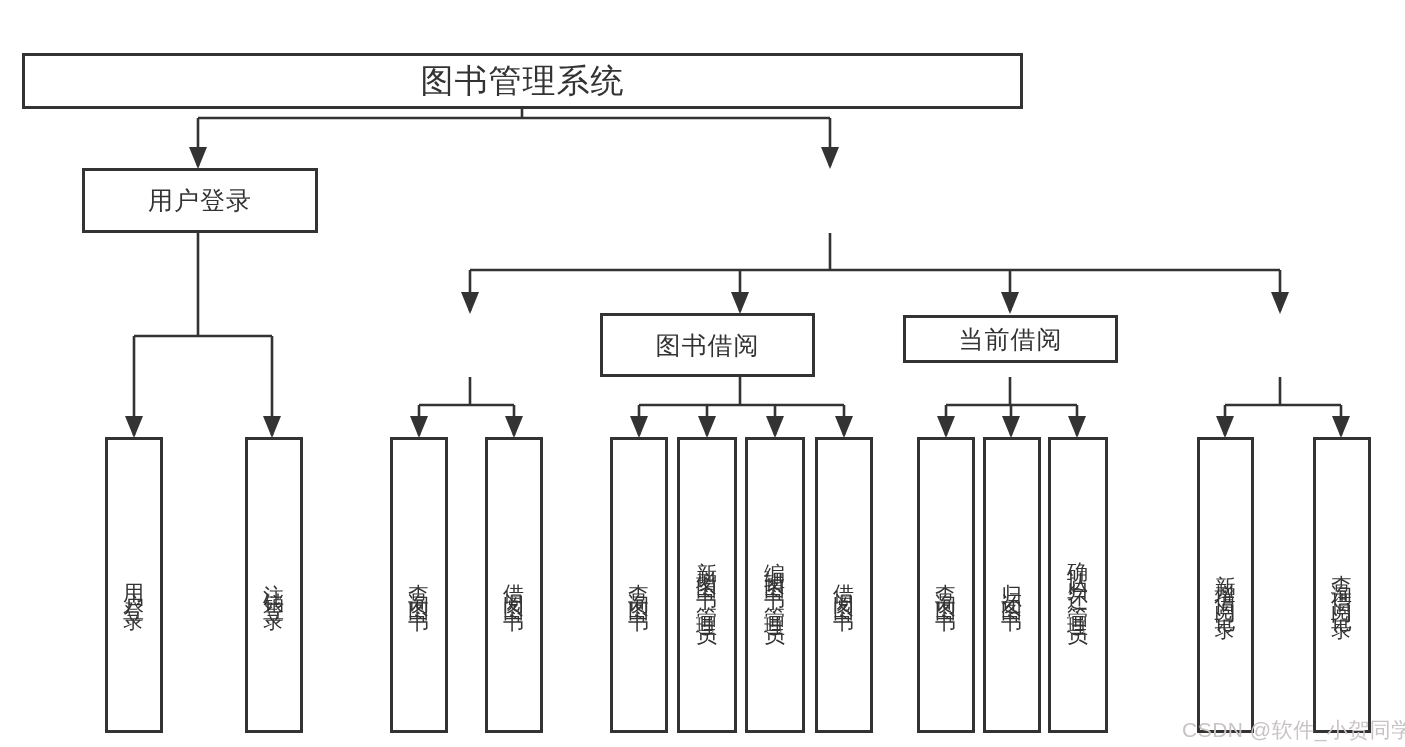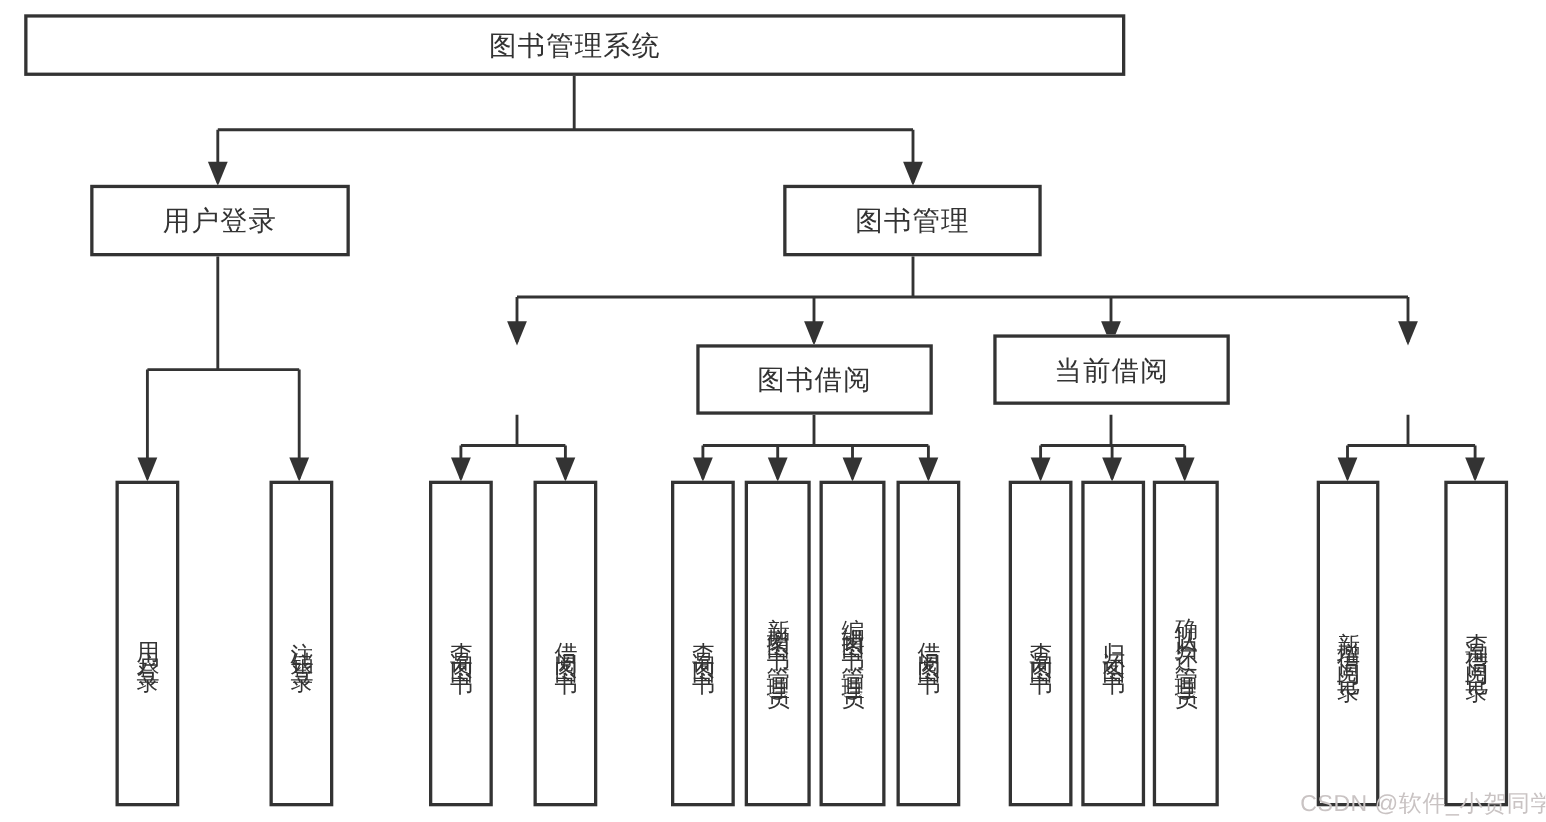--- a/index.html
+++ b/index.html
@@ -21,21 +21,21 @@
   #connectors path{stroke:var(--line);stroke-width:2.6;fill:none;}
   #connectors polygon{fill:var(--line);stroke:none;}
   .box{
     position:absolute;
     box-sizing:border-box;
     background:var(--background);
     border:3px solid var(--box_border);
     display:flex;align-items:center;justify-content:center;
     color:var(--text);
   }
-  .root-box{font-size:25px;letter-spacing:1px;}
+  .root-box{font-size:33px;letter-spacing:1px;margin-top:40px;}
   .hbox{font-size:25px;letter-spacing:1px;}
   .leaf{top:437px;height:296px;}
   .vtext{
     writing-mode:vertical-rl;
     text-orientation:mixed;
     font-size:21px;
     line-height:1;
     letter-spacing:9px;
     color:var(--text);
     white-space:nowrap;
@@ -90,24 +90,23 @@
     <polygon points="937,416 955,416 946,438"></polygon>
     <polygon points="1002,416 1020,416 1011,438"></polygon>
     <polygon points="1068,416 1086,416 1077,438"></polygon>
     <polygon points="1216,416 1234,416 1225,438"></polygon>
     <polygon points="1332,416 1350,416 1341,438"></polygon>
   </svg>
 
   <div class="box root-box" style="left:22px;top:13px;width:1001px;height:56px;">图书管理系统</div>
 
   <div class="box hbox" style="left:82px;top:168px;width:236px;height:65px;">用户登录</div>
-  <div class="box hbox" style="left:712px;top:168px;width:235px;height:65px;">图书管理</div>
 
-  <div class="box hbox" style="left:633px;top:313px;width:215px;height:64px;">图书借阅</div>
-  <div class="box hbox" style="left:903px;top:304px;width:215px;height:64px;">当前借阅</div>
+  <div class="box hbox" style="left:600px;top:313px;width:215px;height:64px;">图书借阅</div>
+  <div class="box hbox" style="left:903px;top:315px;width:215px;height:48px;">当前借阅</div>
 
   <div class="box leaf" style="left:105px;width:58px;">
     <span class="vtext">用户登录</span>
   </div>
   <div class="box leaf" style="left:245px;width:58px;">
     <span class="vtext">注销登录</span>
   </div>
 
   <div class="box leaf" style="left:390px;width:58px;">
     <span class="vtext">查询图书</span>

